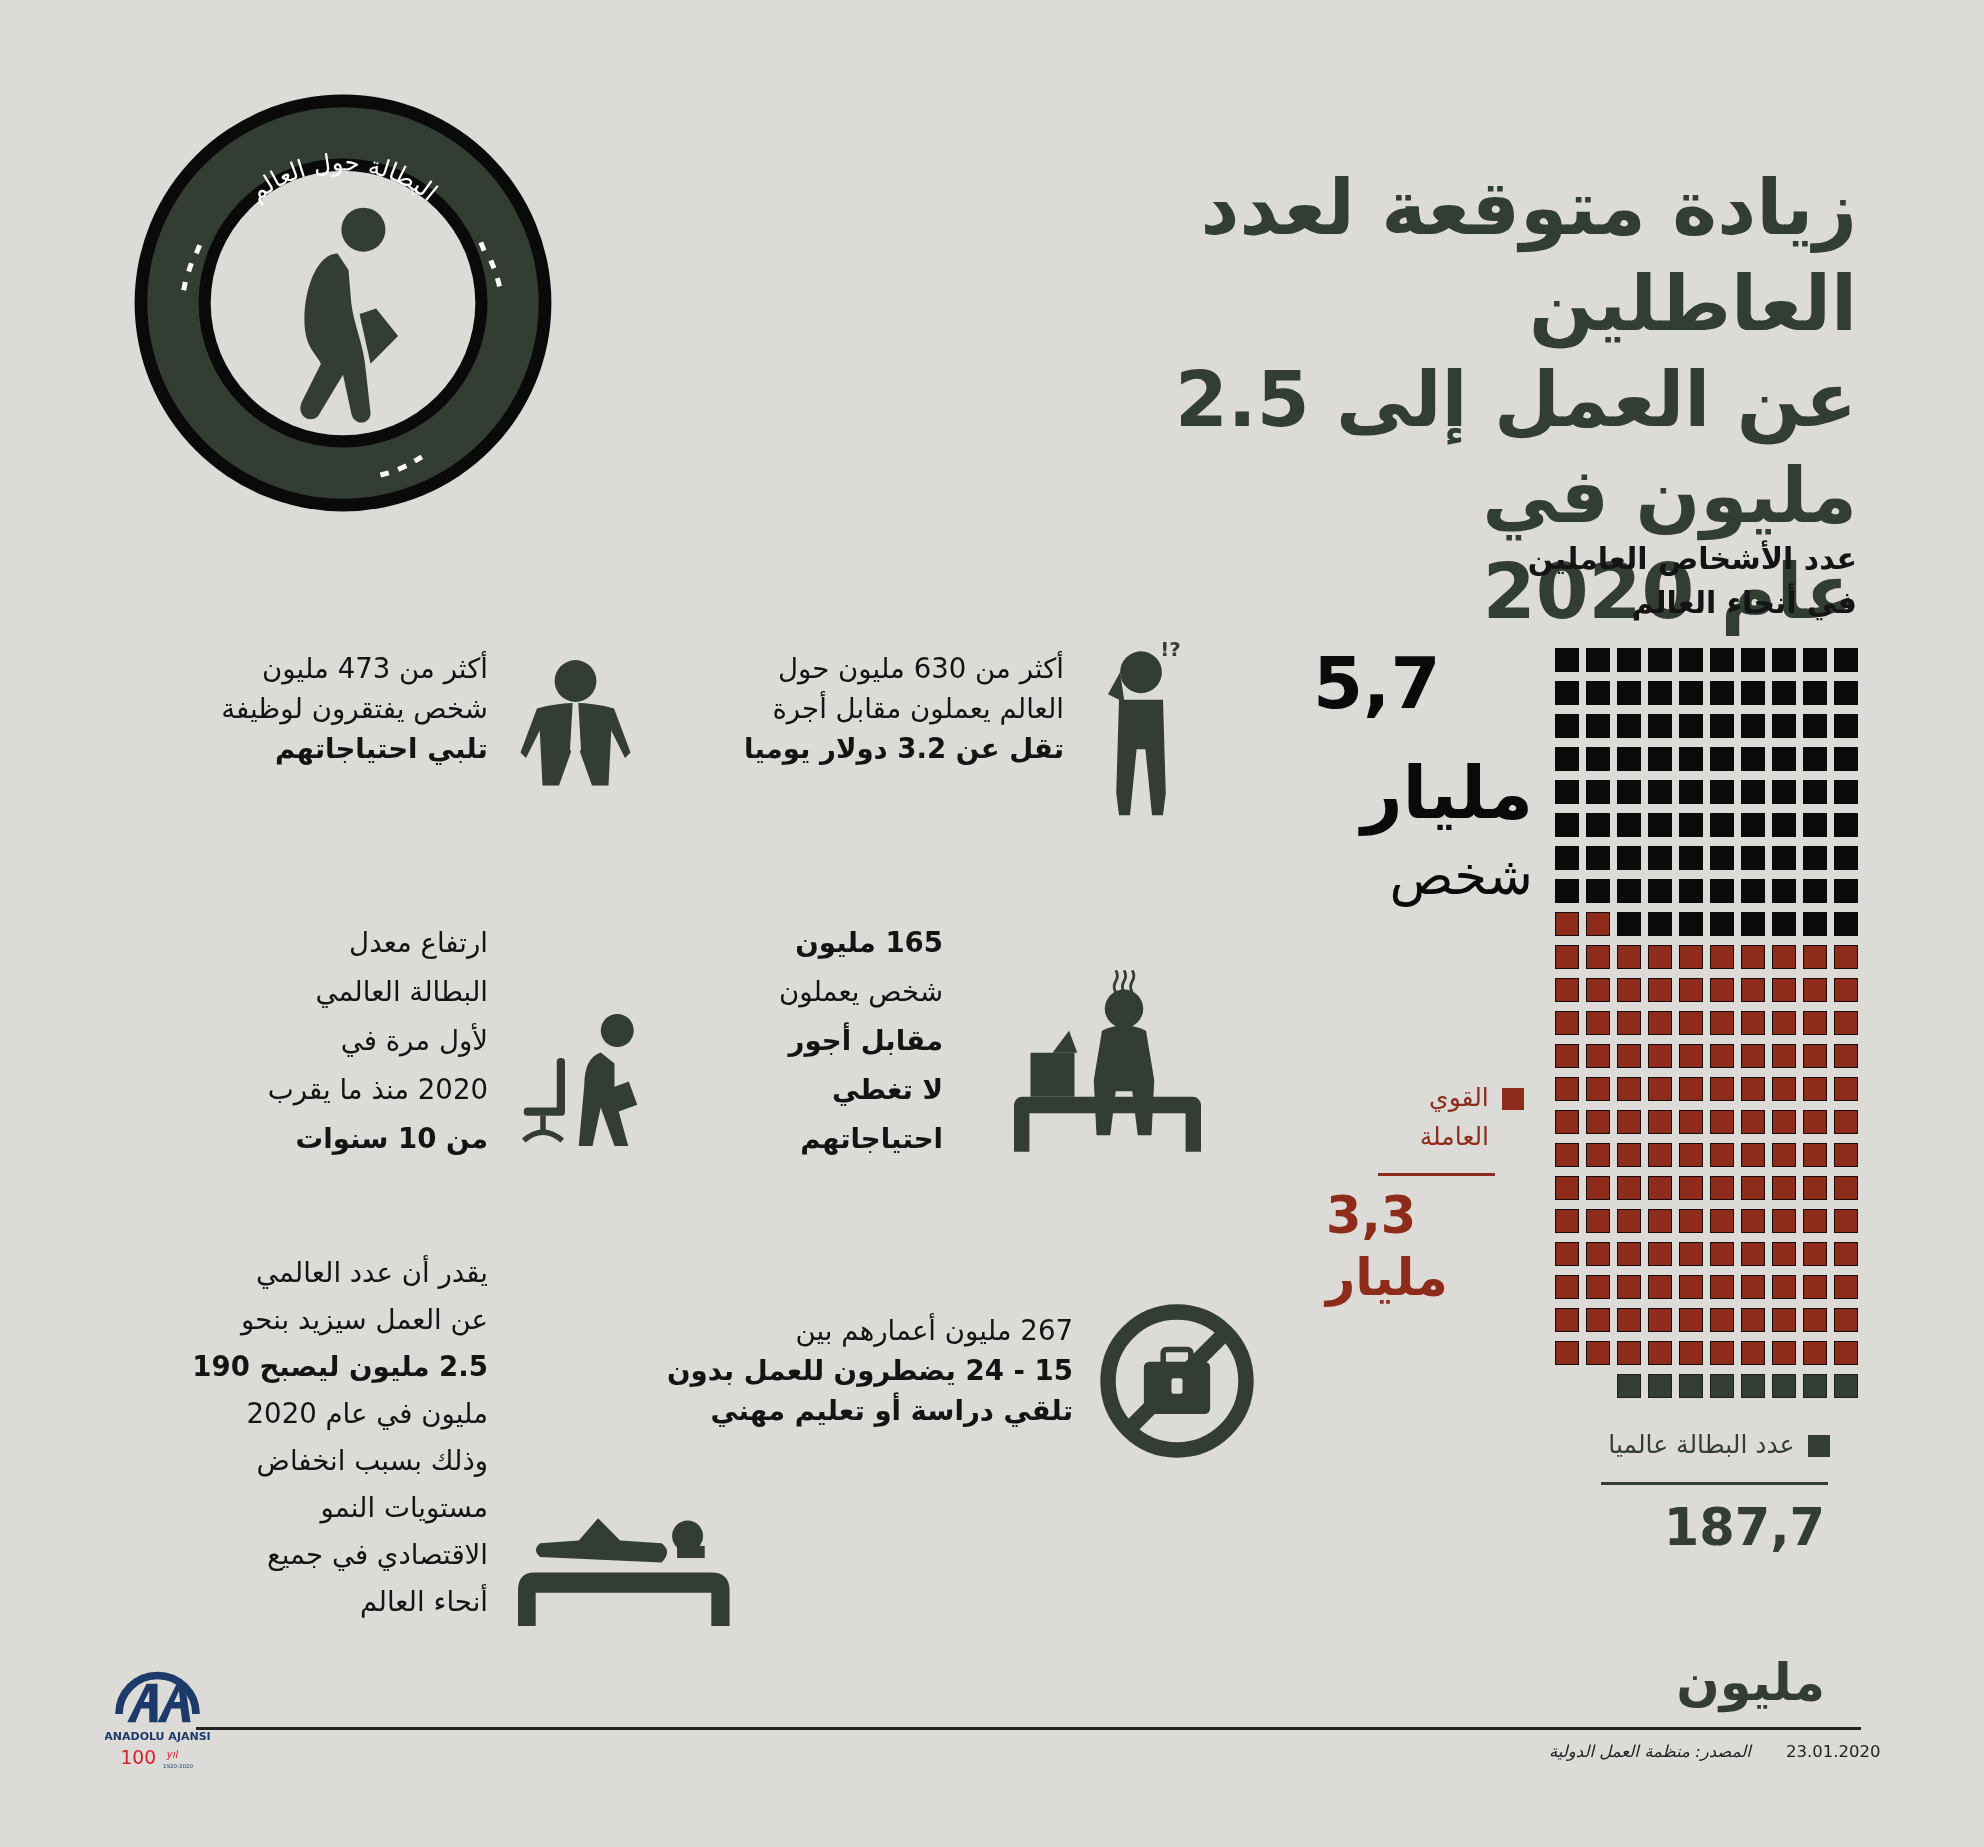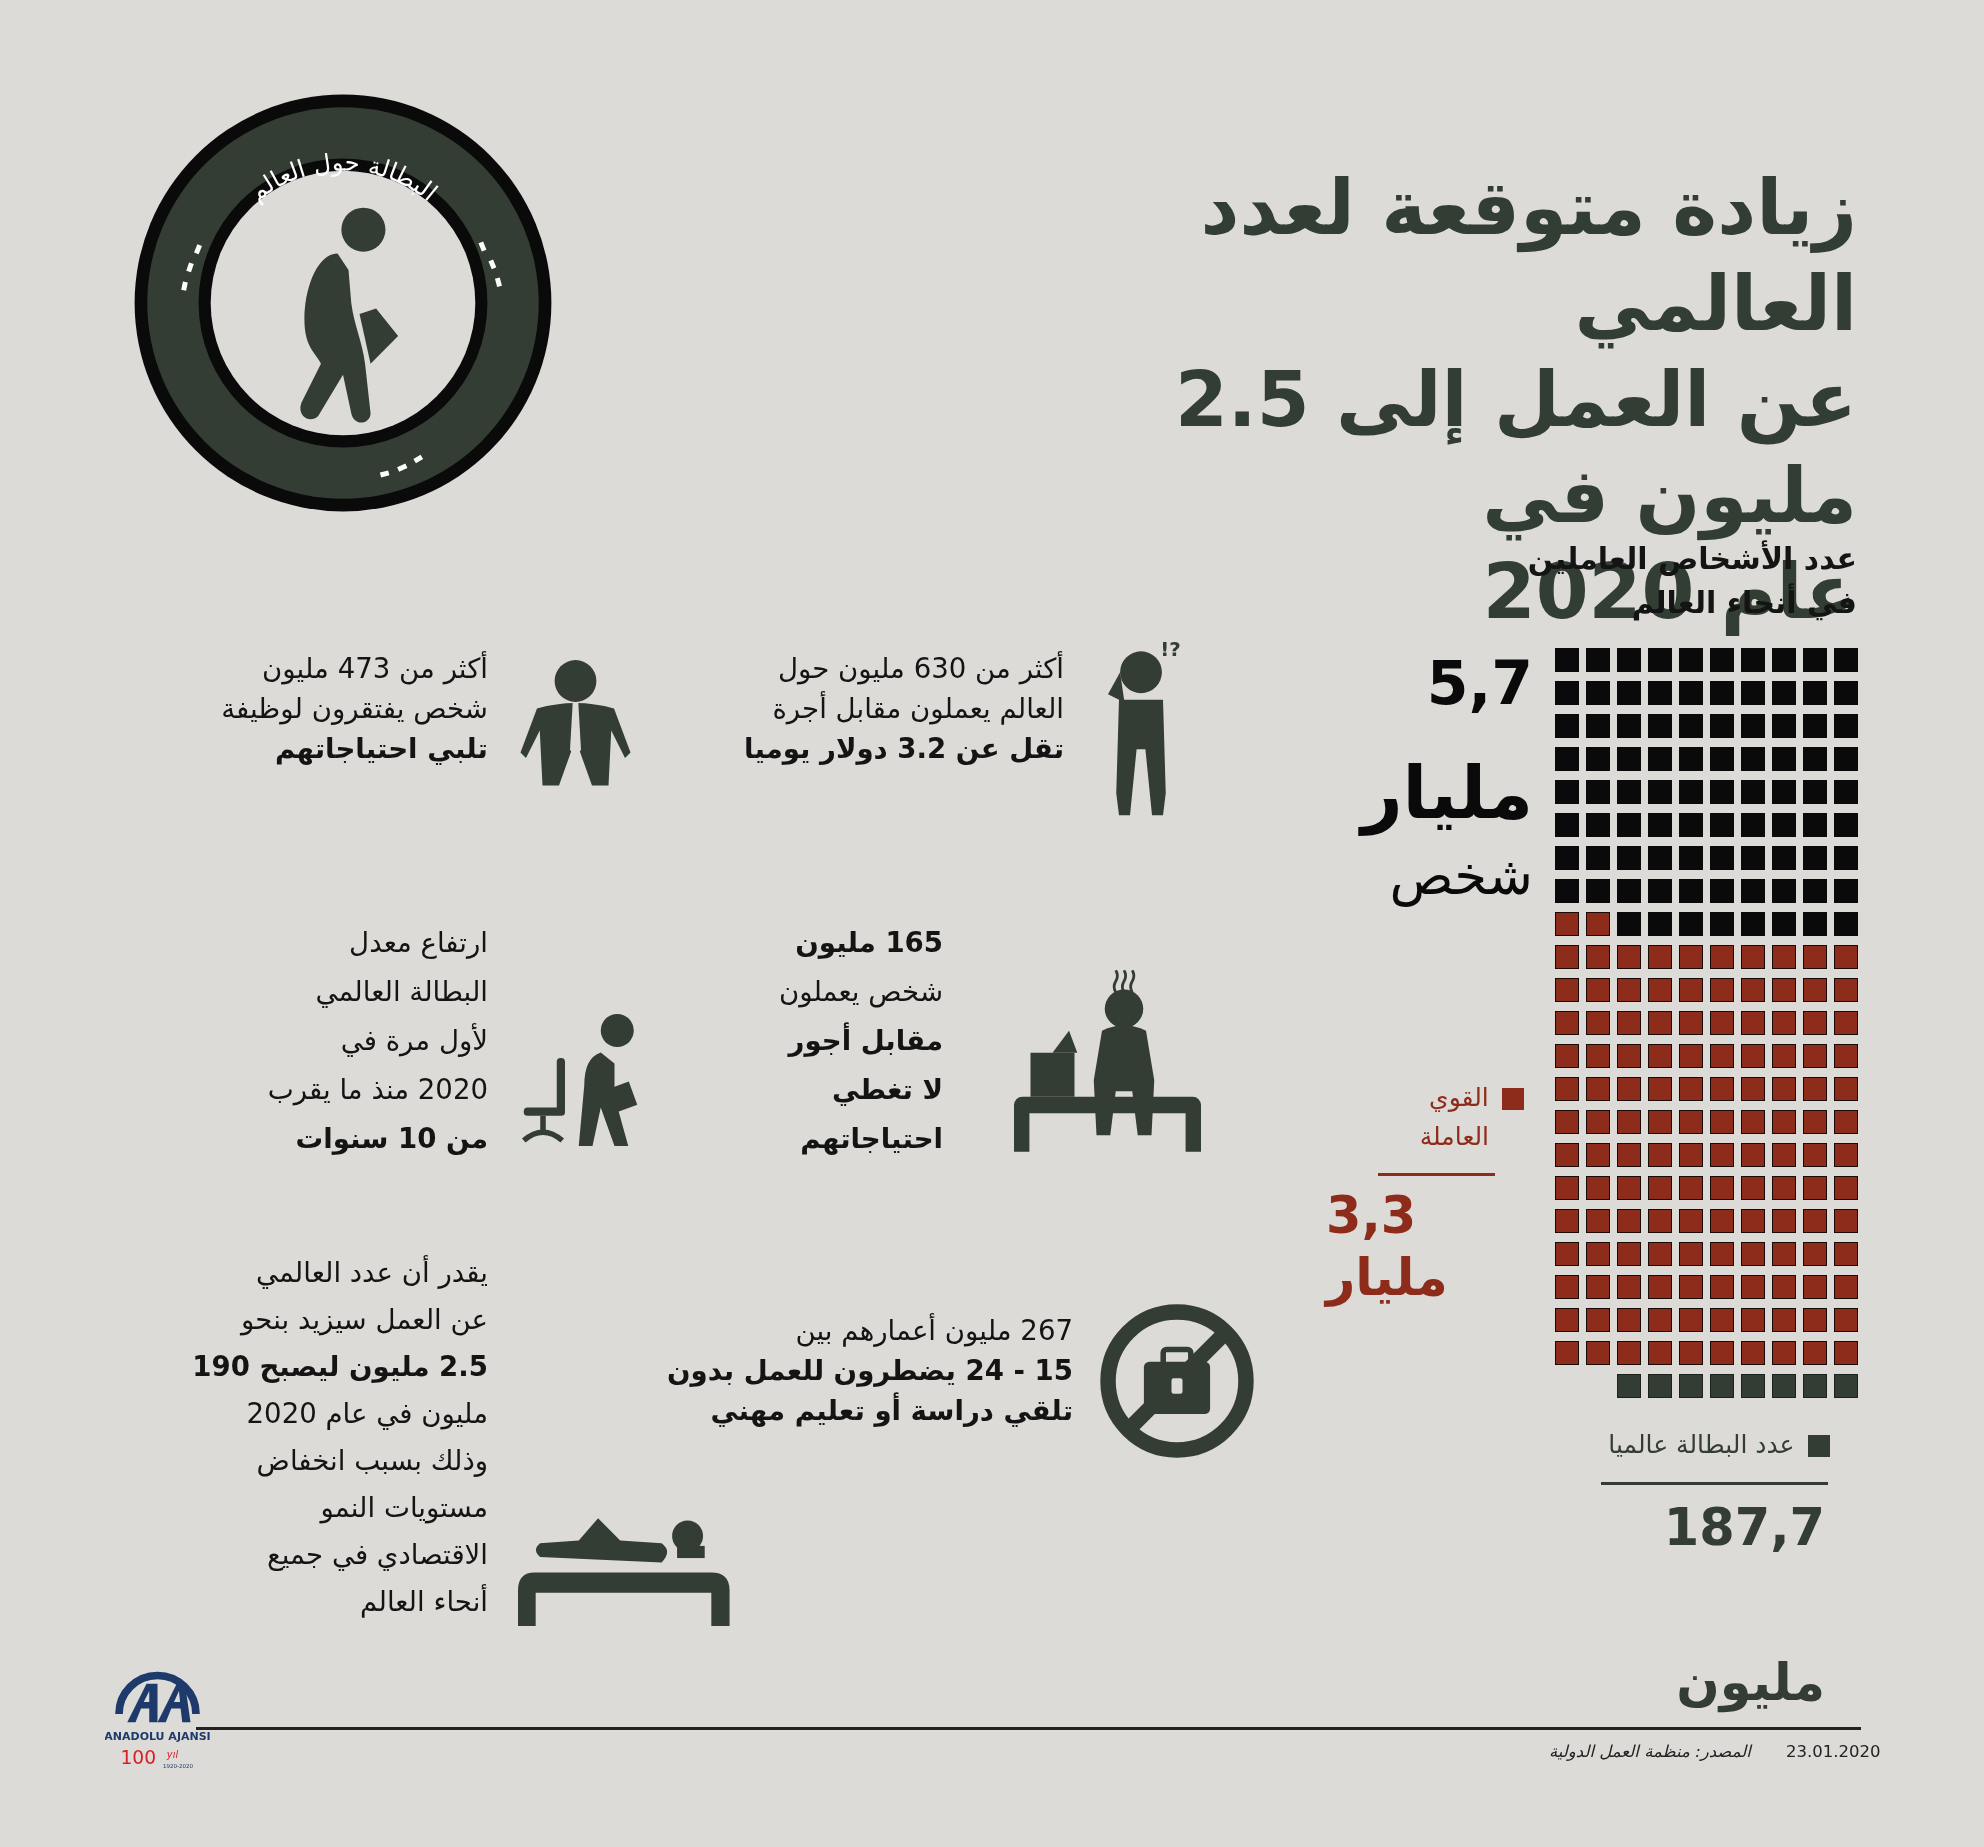--- a/index.html
+++ b/index.html
@@ -14,21 +14,21 @@
   .stat{font-size:27.6px;line-height:40px;color:#141414;}
   .stat-col{font-size:27.6px;line-height:49px;}
   
   .waffle-head{right:128px;top:537px;width:386px;font-size:30px;line-height:44px;font-weight:bold;color:#141414;}
   .waffle{left:1556px;top:648px;width:302px;display:grid;grid-template-columns:repeat(10,24px);column-gap:7px;row-gap:9px;direction:rtl;}
   .cell{width:24px;height:24px;box-sizing:border-box;}
   .cell.employed{background:#0a0a0a;}
   .cell.labour{background:#8e2c1b;border:1.1px solid #1a0a06;}
   .cell.unemployed{background:#333d33;border:1.1px solid #1c221c;}
   .cell.empty{background:transparent;}
-  .big-total{right:452px;top:642px;width:220px;text-align:right;font-weight:bold;font-size:60px;line-height:83px;color:#0a0a0a;}
+  .big-total{right:452px;top:642px;width:220px;font-weight:bold;font-size:72px;line-height:83px;color:#0a0a0a;}
   .big-total-unit{right:452px;top:752px;width:220px;text-align:right;font-weight:bold;font-size:72px;line-height:83px;color:#0a0a0a;}
   .big-total-sub{right:452px;top:843px;width:220px;text-align:right;font-size:53px;line-height:66px;color:#0a0a0a;}
   .legend-labour{right:461px;top:1078px;width:165px;color:#8e2c1b;font-size:25px;line-height:39px;}
   .legend-sq{display:inline-block;width:22px;height:22px;vertical-align:middle;margin-left:13.2px;}
   .labour-rule{left:1378px;top:1173px;width:117px;height:2.8px;background:#8e2c1b;}
   .labour-val{right:494px;top:1185px;width:165px;text-align:left;color:#8e2c1b;font-weight:bold;font-size:51px;line-height:61px;}
   .legend-unemp{right:128px;top:1425px;width:276px;color:#333d33;font-size:25px;line-height:39px;text-align:center;}
   .unemp-rule{left:1601px;top:1482px;width:227px;height:2.8px;background:#333d33;}
   .unemp-val{right:160px;top:1497px;width:276px;text-align:right;color:#333d33;font-weight:bold;font-size:51px;line-height:61px;}
   
@@ -68,21 +68,21 @@
 
     <g class="ico">
       <circle cx="427" cy="257" r="40"></circle>
       <path d="M 380 300 C 345 300 320 360 320 420 C 320 470 340 480 350 500 L 315 570 C 305 595 330 610 345 595 L 390 520 L 405 590 C 410 615 440 610 440 590 L 430 500 C 425 460 410 430 405 390 L 400 330 Z"></path>
       <path d="M 420 410 L 450 400 L 490 450 L 440 500 Z"></path>
     </g>
   </svg>
 </div>
 
 <div class="abs title rtl">
-  <div>زيادة متوقعة لعدد العالمي</div>
+  <div>زيادة متوقعة لعدد العاطلين</div>
   <div>عن العمل إلى 2.5 مليون في</div>
   <div>عام 2020</div>
 </div>
 
 <div class="abs rtl stat" style="right:921px;top:649px;width:386px;">
   <div>أكثر من 630 مليون حول</div>
   <div>العالم يعملون مقابل أجرة</div>
   <div style="font-weight:bold">تقل عن 3.2 دولار يوميا</div>
 </div>
 <svg class="abs" style="left:1097px;top:639px" width="88" height="182" viewBox="0 0 160 330">

